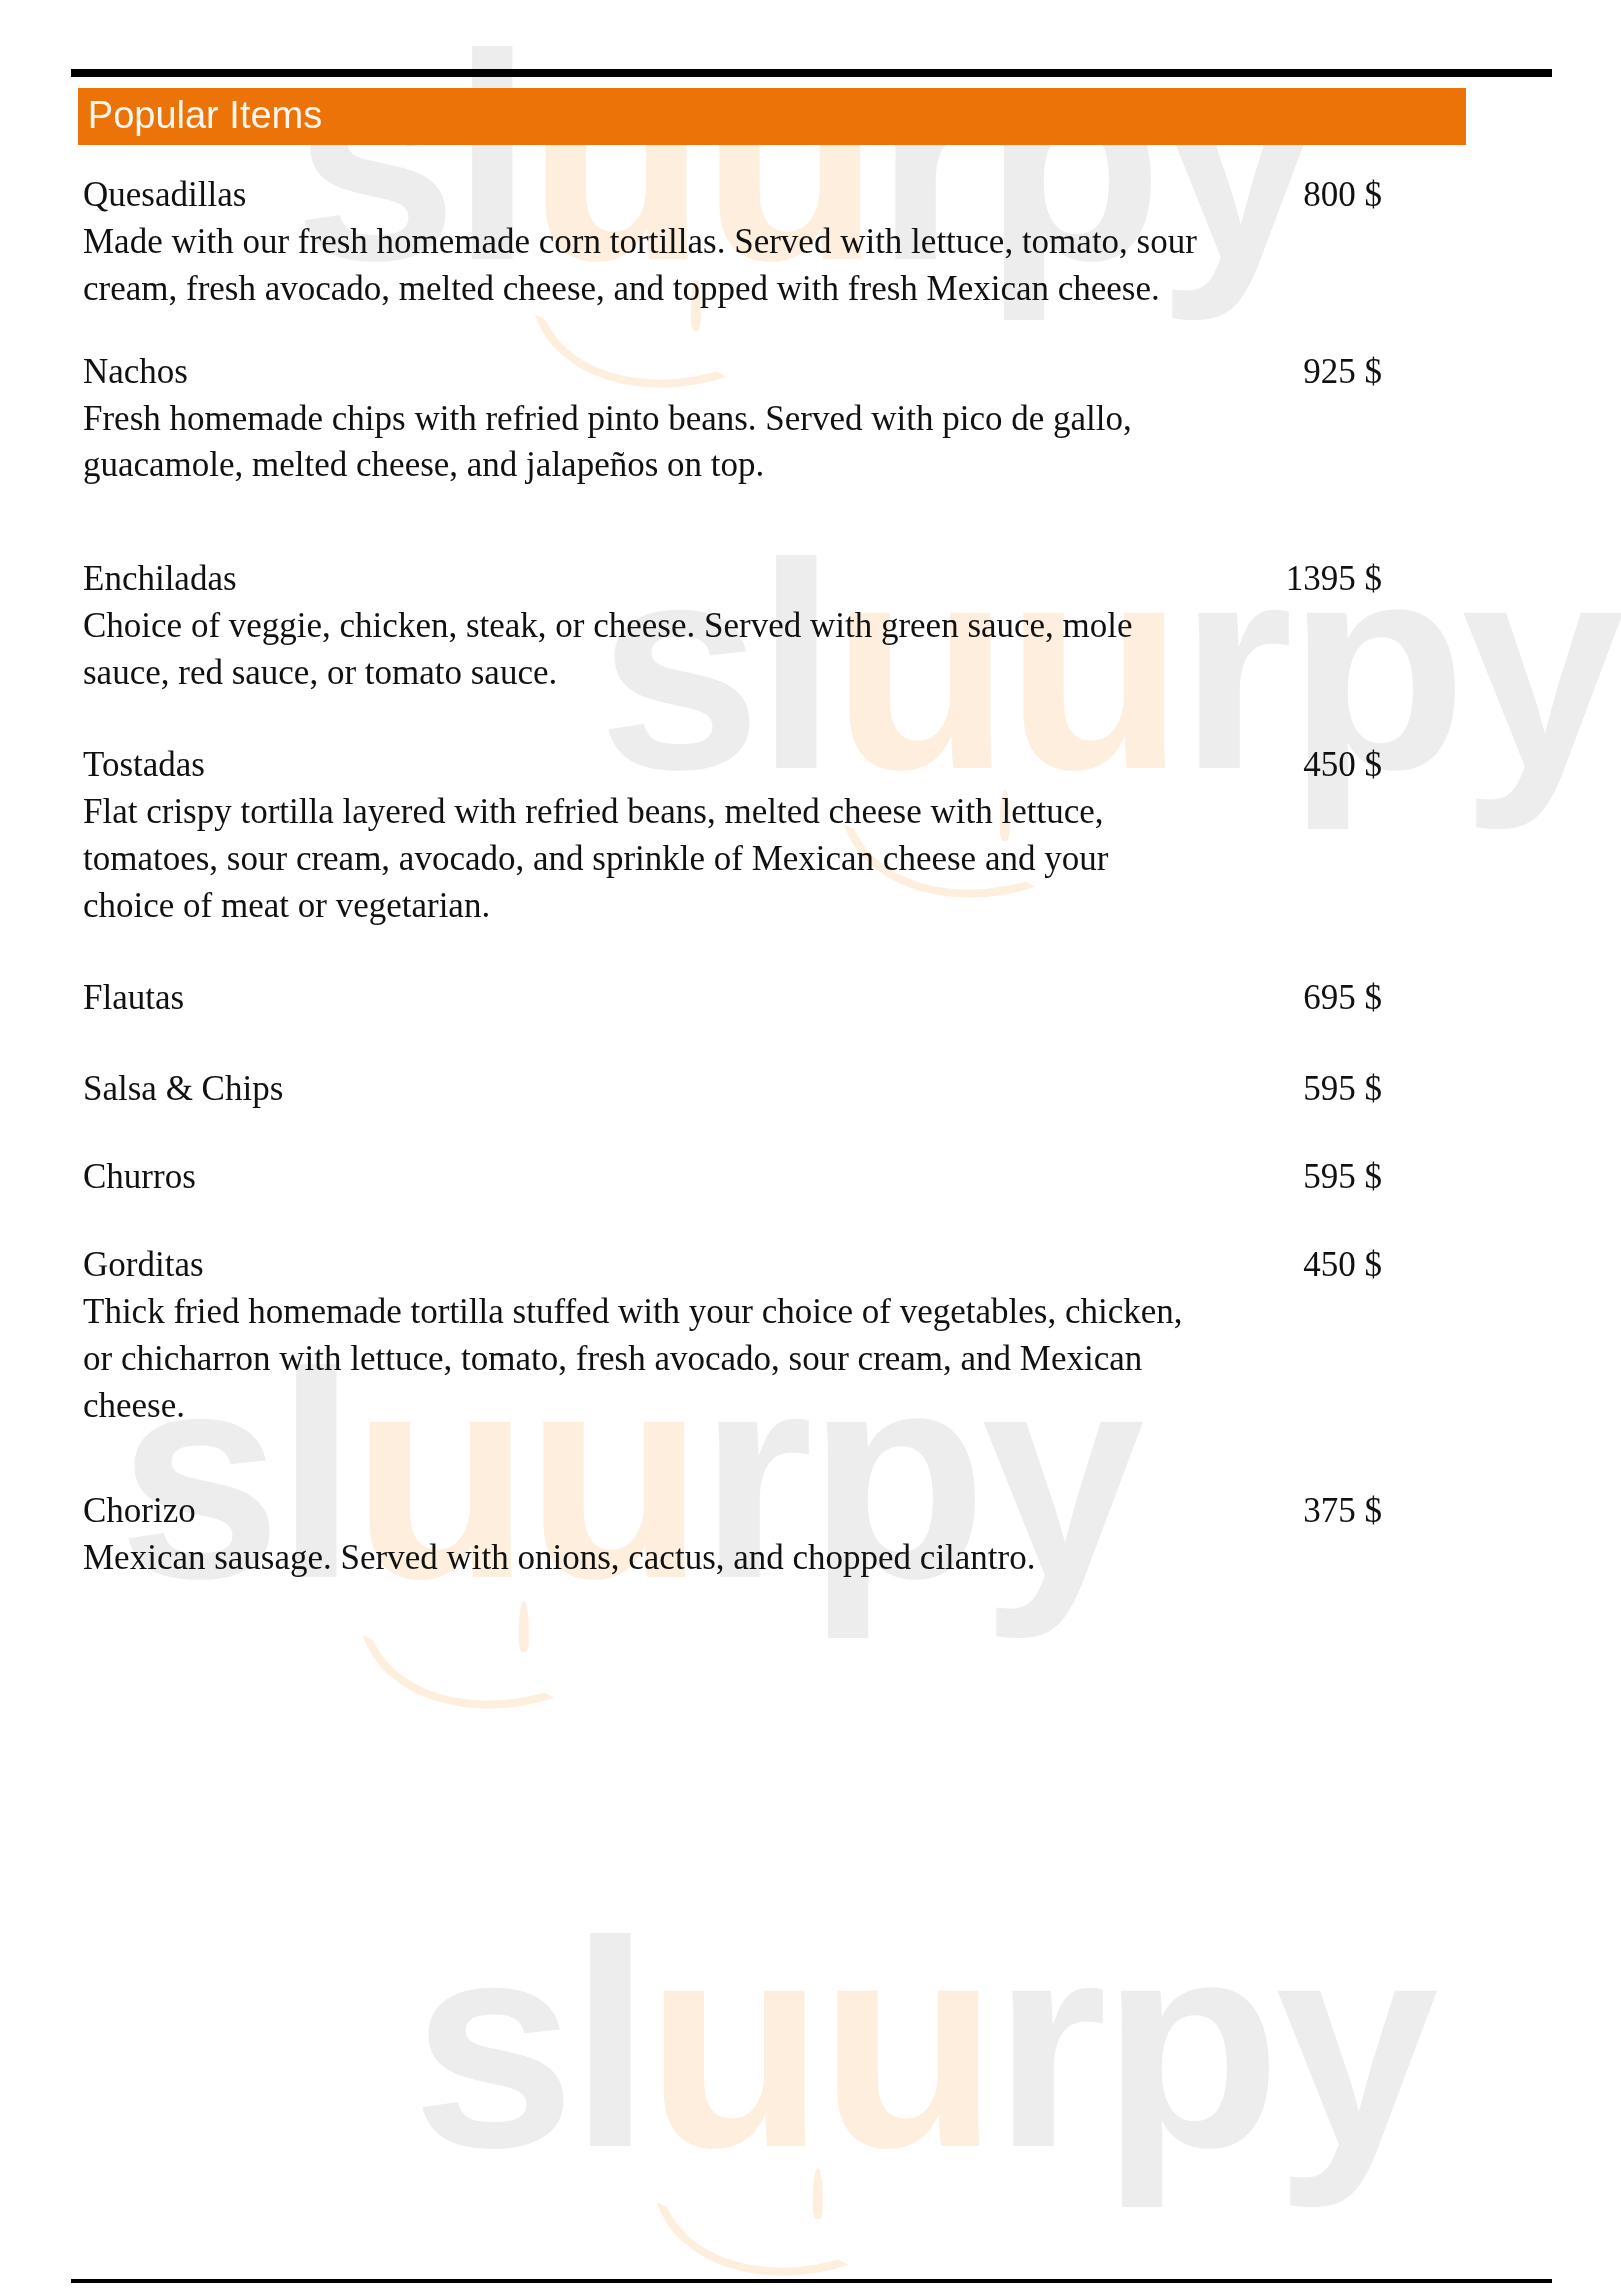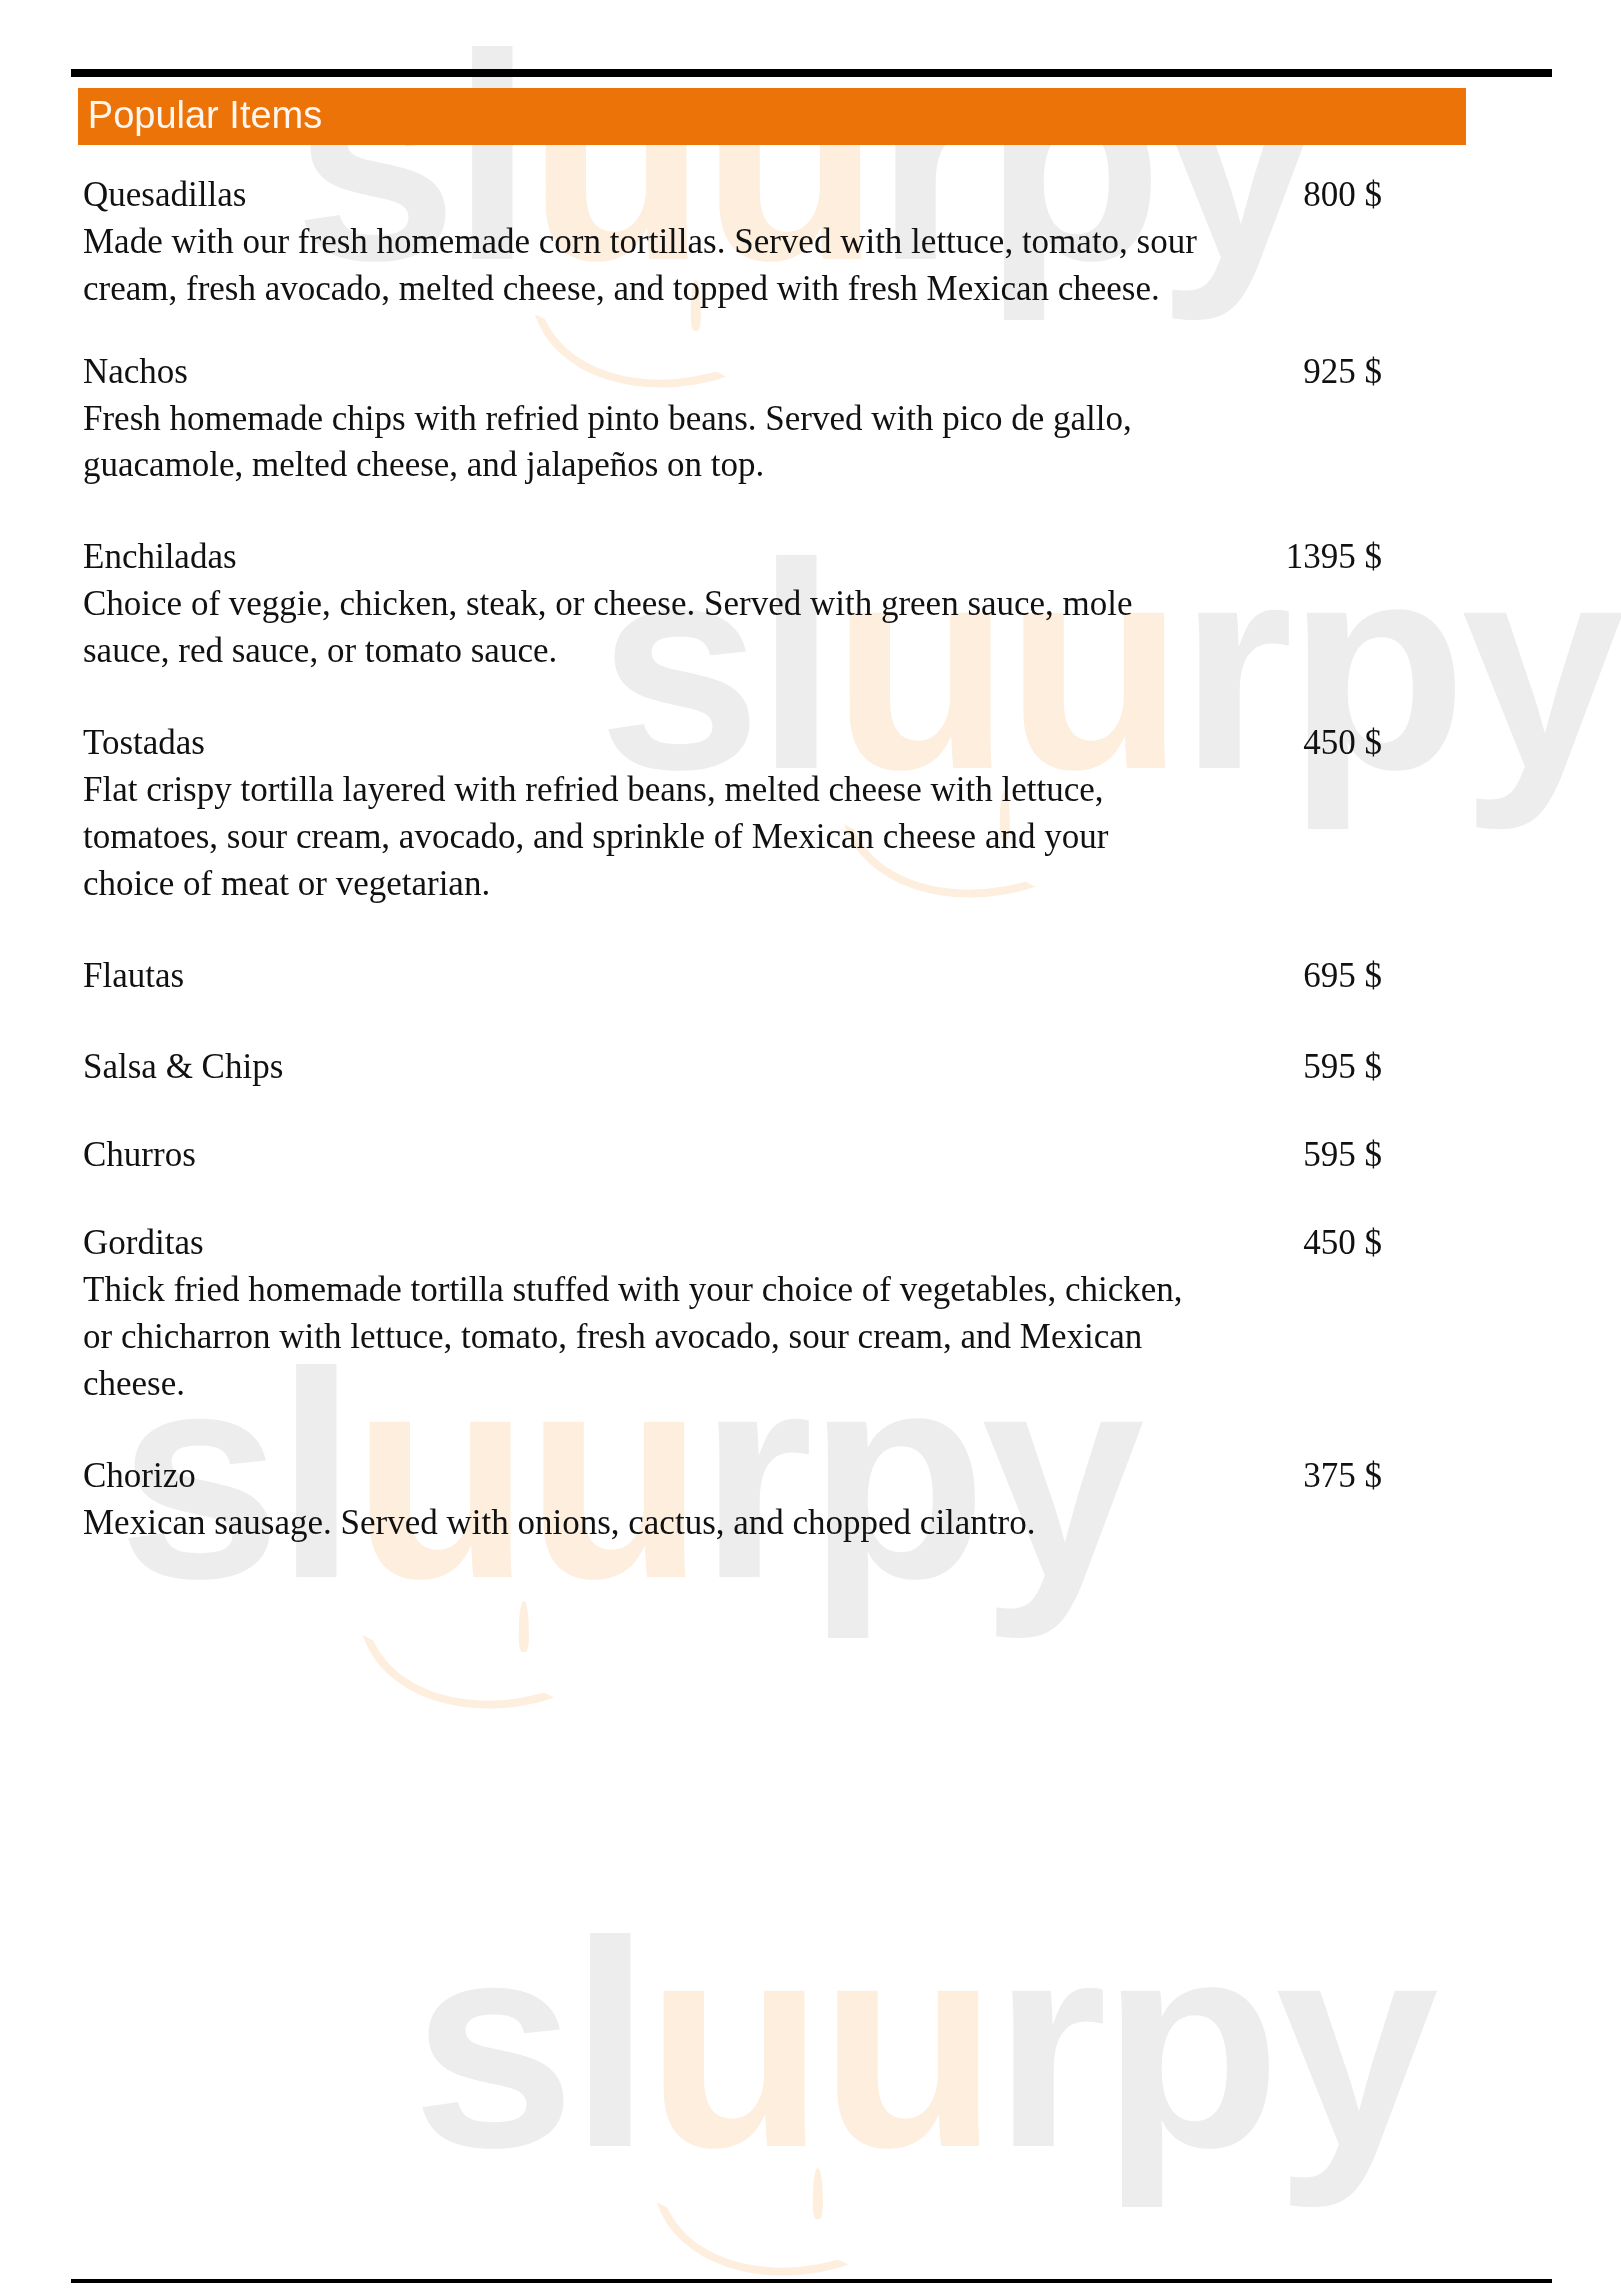--- a/index.html
+++ b/index.html
@@ -174,21 +174,21 @@
 <div class="menu-body">
 
   <div class="menu-item" style="margin-bottom:36px">
     <div class="item-head">
       <div class="item-name">Quesadillas</div>
       <div class="item-price">800 $</div>
     </div>
     <div class="item-desc w-760">Made with our fresh homemade corn tortillas. Served with lettuce, tomato, sour cream, fresh avocado, melted cheese, and topped with fresh Mexican cheese.</div>
   </div>
 
-  <div class="menu-item" style="margin-bottom:45px">
+  <div class="menu-item" style="margin-bottom:67px">
     <div class="item-head">
       <div class="item-name">Nachos</div>
       <div class="item-price">925 $</div>
     </div>
     <div class="item-desc w-760">Fresh homemade chips with refried pinto beans. Served with pico de gallo, guacamole, melted cheese, and jalapeños on top.</div>
   </div>
 
   <div class="menu-item" style="margin-bottom:45px">
     <div class="item-head">
       <div class="item-name">Enchiladas</div>
@@ -221,21 +221,21 @@
   </div>
 
   <div class="menu-item" style="margin-bottom:41px">
     <div class="item-head">
       <div class="item-name">Churros</div>
       <div class="item-price">595 $</div>
     </div>
 
   </div>
 
-  <div class="menu-item" style="margin-bottom:45px">
+  <div class="menu-item" style="margin-bottom:58px">
     <div class="item-head">
       <div class="item-name">Gorditas</div>
       <div class="item-price">450 $</div>
     </div>
     <div class="item-desc w-760">Thick fried homemade tortilla stuffed with your choice of vegetables, chicken, or chicharron with lettuce, tomato, fresh avocado, sour cream, and Mexican cheese.</div>
   </div>
 
   <div class="menu-item" style="margin-bottom:0">
     <div class="item-head">
       <div class="item-name">Chorizo</div>

